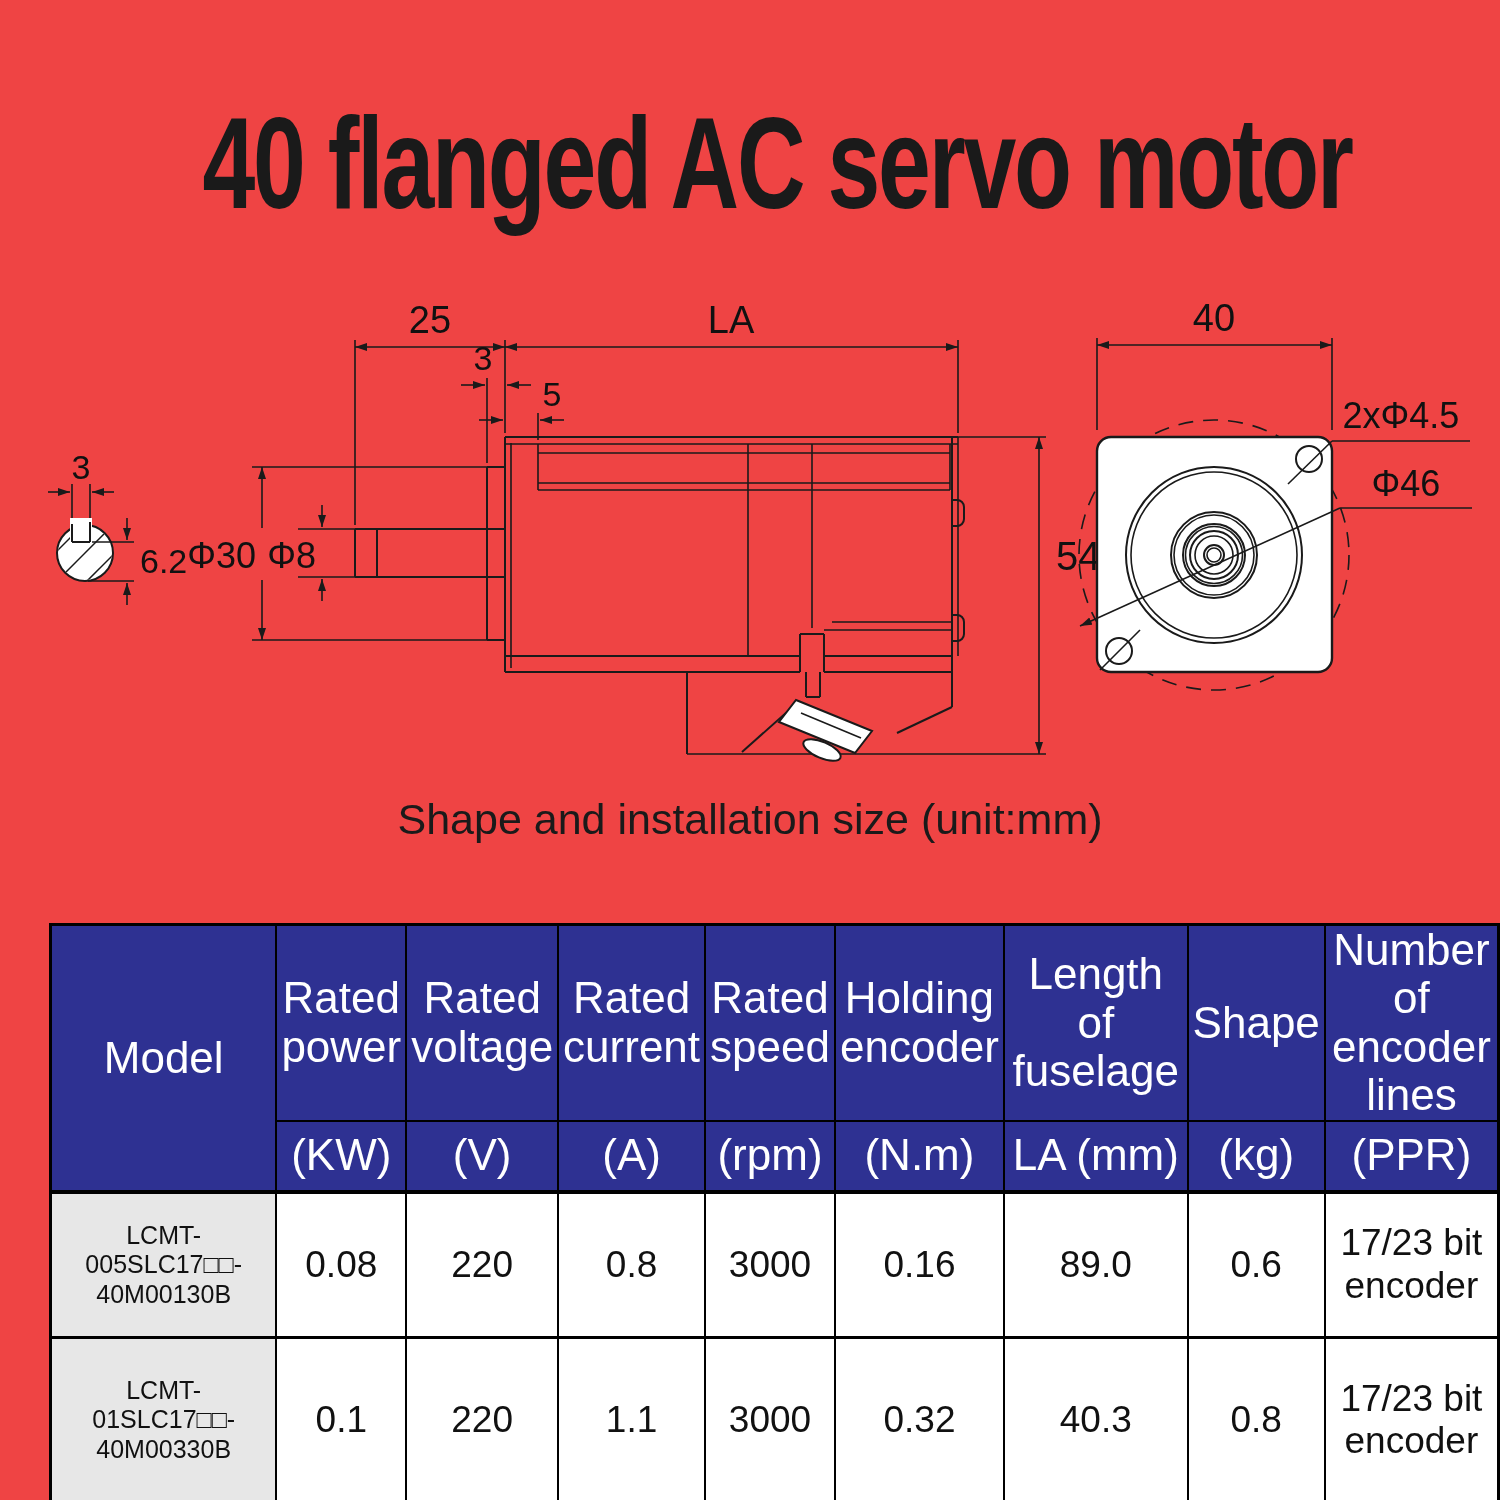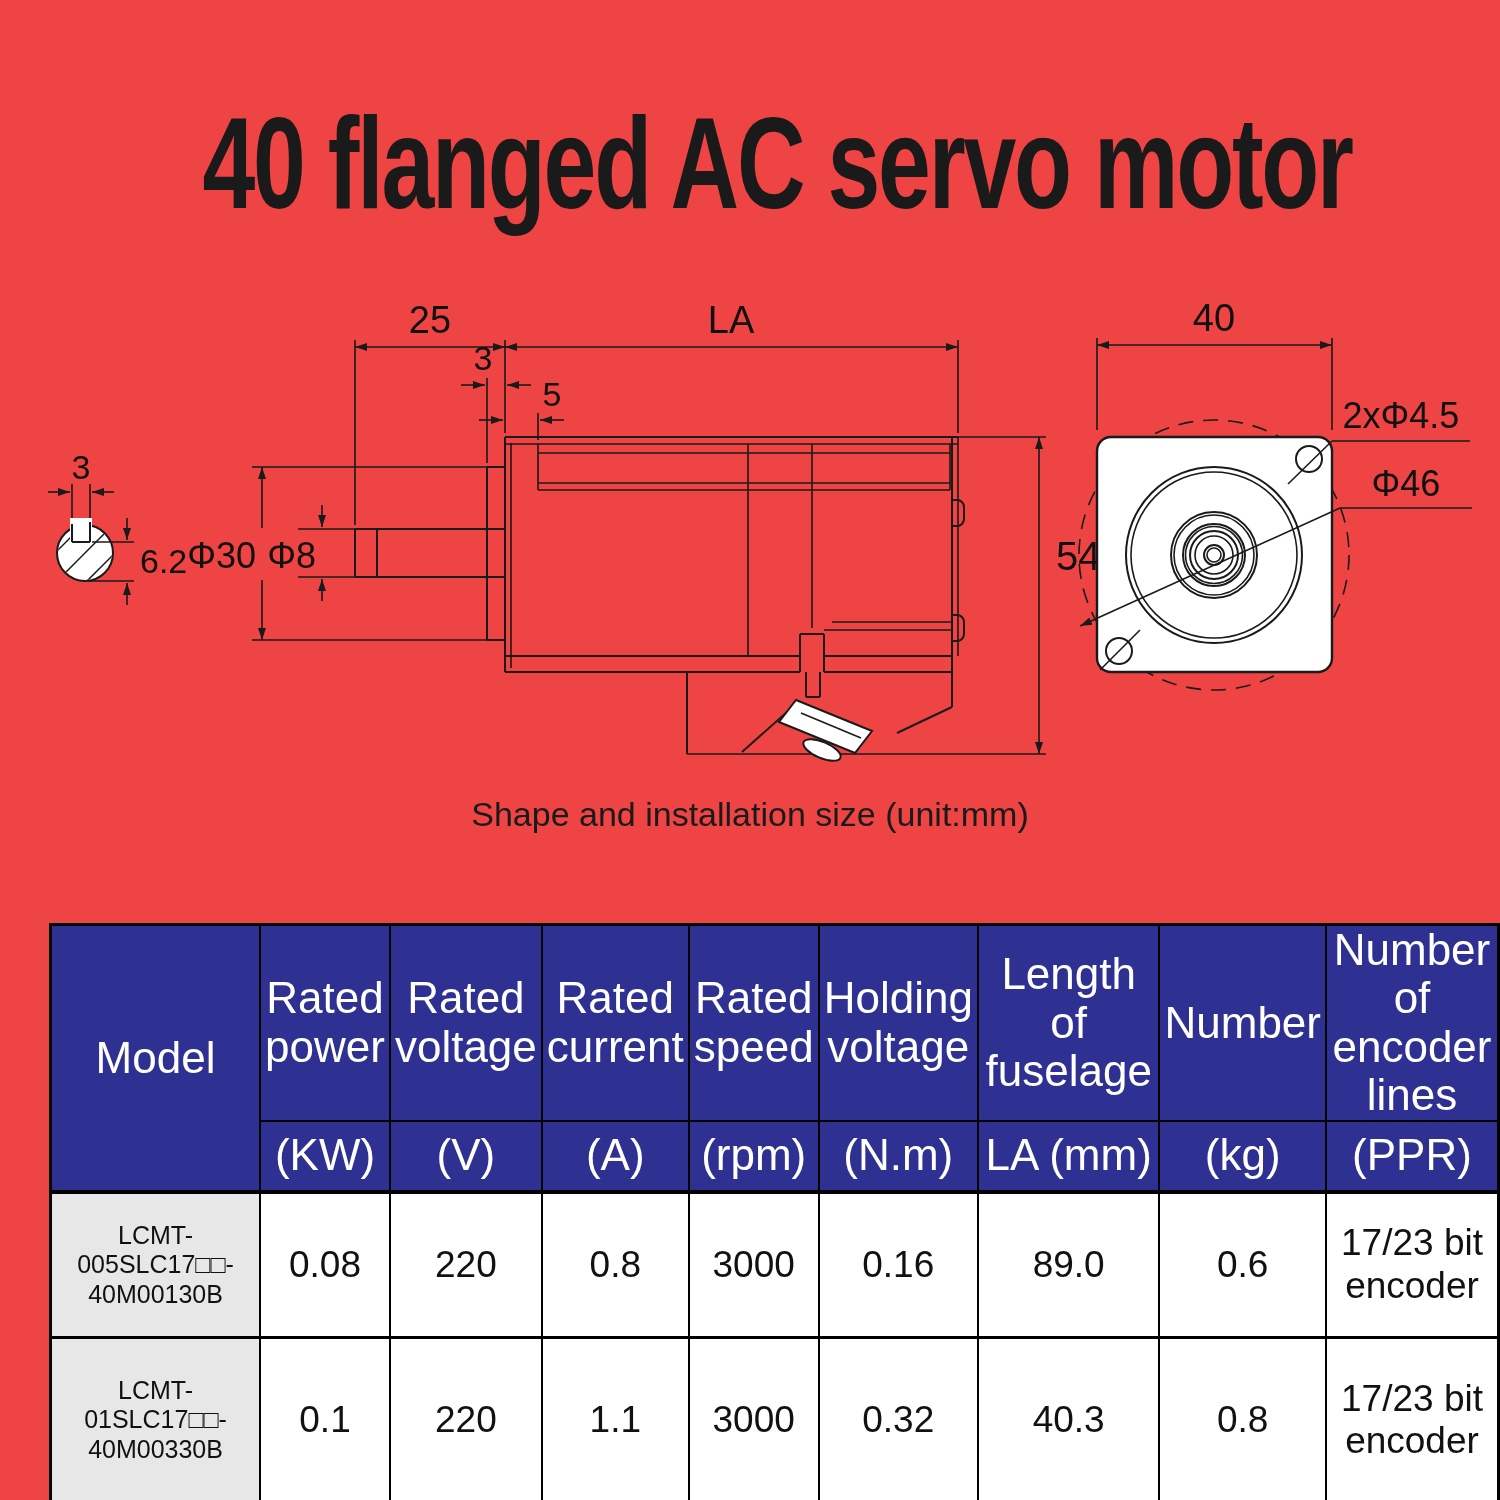--- a/index.html
+++ b/index.html
@@ -4,21 +4,21 @@
 <style>
   html,body{margin:0;padding:0;background:#fff;}
   .page{position:relative;width:1500px;height:1500px;background:#ef4444;overflow:hidden;
         font-family:"Liberation Sans","DejaVu Sans",sans-serif;color:#111;}
   
   .title{position:absolute;top:88px;left:0;width:1500px;text-align:center;
          font-size:130px;font-weight:bold;letter-spacing:-3px;white-space:nowrap;
          transform:scaleX(0.73);transform-origin:50% 50%;color:#1a1a1a;}
   
   .caption{position:absolute;top:795px;left:0;width:1500px;text-align:center;
-           font-size:34px;color:#1a1a1a;}
+           font-size:43px;color:#1a1a1a;}
   
   .drawing{position:absolute;top:280px;left:0;}
   .ol{stroke:#1a1a1a;stroke-width:2;fill:none;}
   .olw{stroke:#1a1a1a;stroke-width:2;fill:#fff;}
   .dl{stroke:#1a1a1a;stroke-width:1.6;fill:none;}
   .hatch{stroke:#1a1a1a;stroke-width:1.5;}
   .dt{font-family:"Liberation Sans","DejaVu Sans",sans-serif;font-size:36px;fill:#111;}
   .dts{font-size:34px;}
   .dtl{font-size:40px;}
   
@@ -231,24 +231,24 @@
         <th rowspan="2">Model</th>
         <th>Rated
 power</th>
         <th>Rated
 voltage</th>
         <th>Rated
 current</th>
         <th>Rated
 speed</th>
         <th>Holding
-voltage</th>
+encoder</th>
         <th>Length
 of fuselage</th>
-        <th>Number</th>
+        <th>Shape</th>
         <th>Number of
 encoder lines</th>
       </tr>
       <tr class="hu">
         <th>(KW)</th>
         <th>(V)</th>
         <th>(A)</th>
         <th>(rpm)</th>
         <th>(N.m)</th>
         <th>LA (mm)</th>

